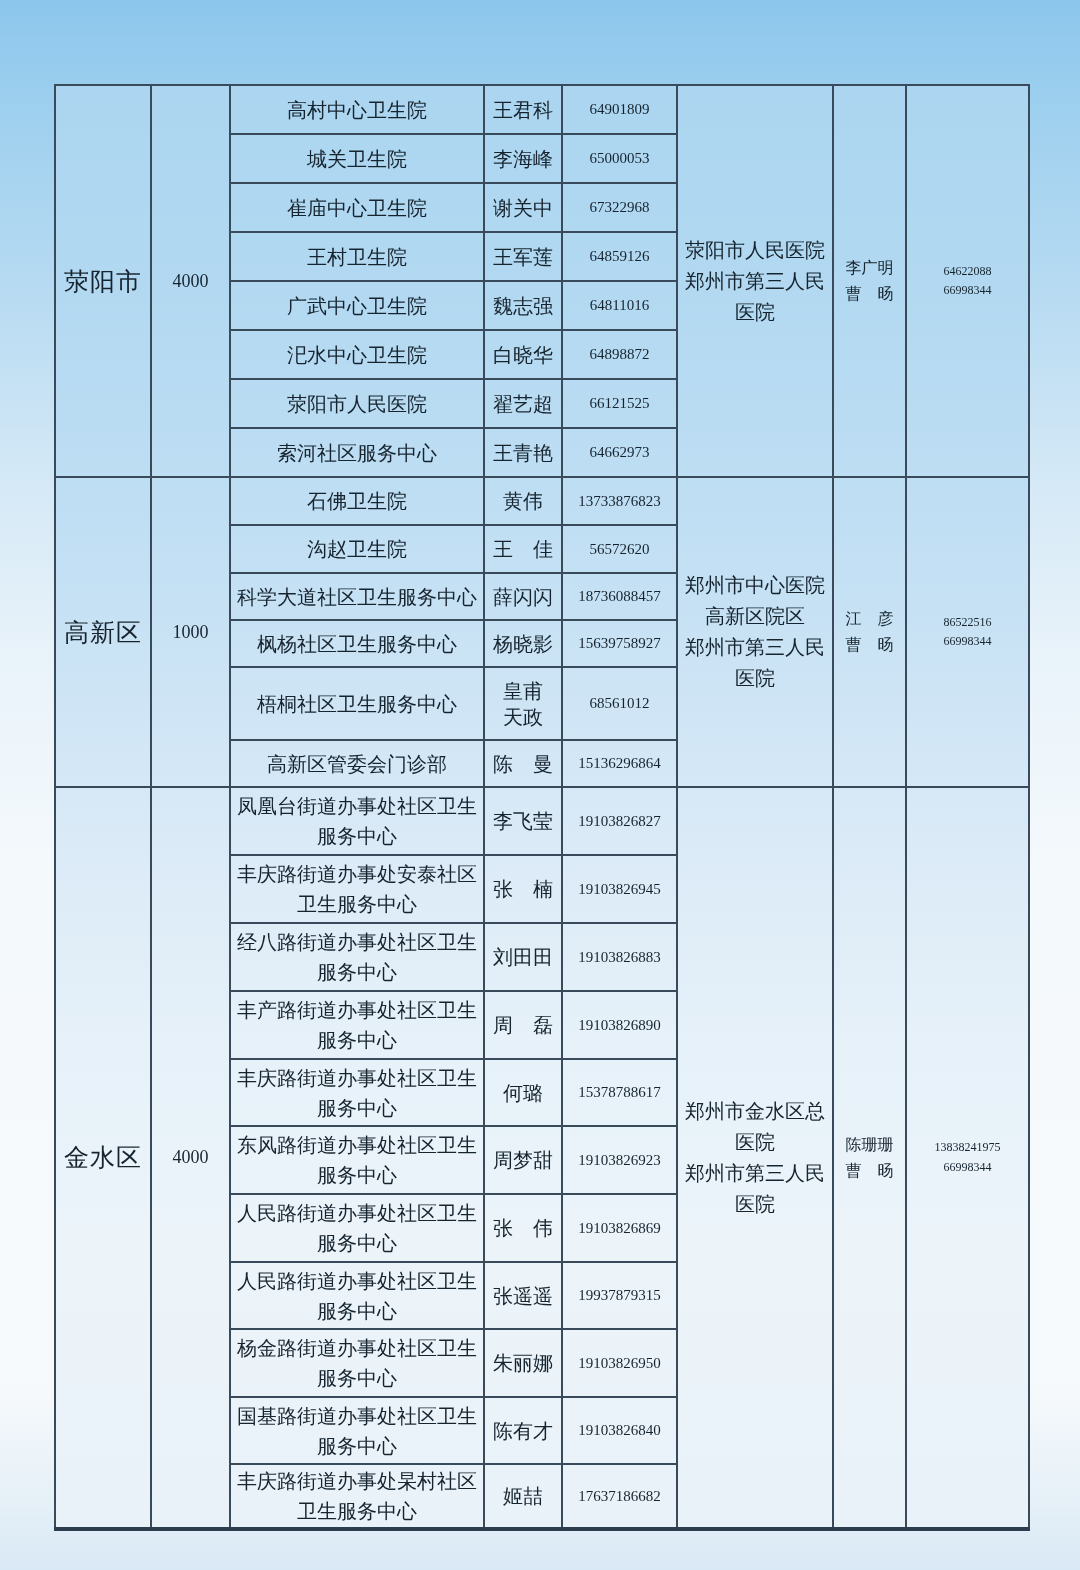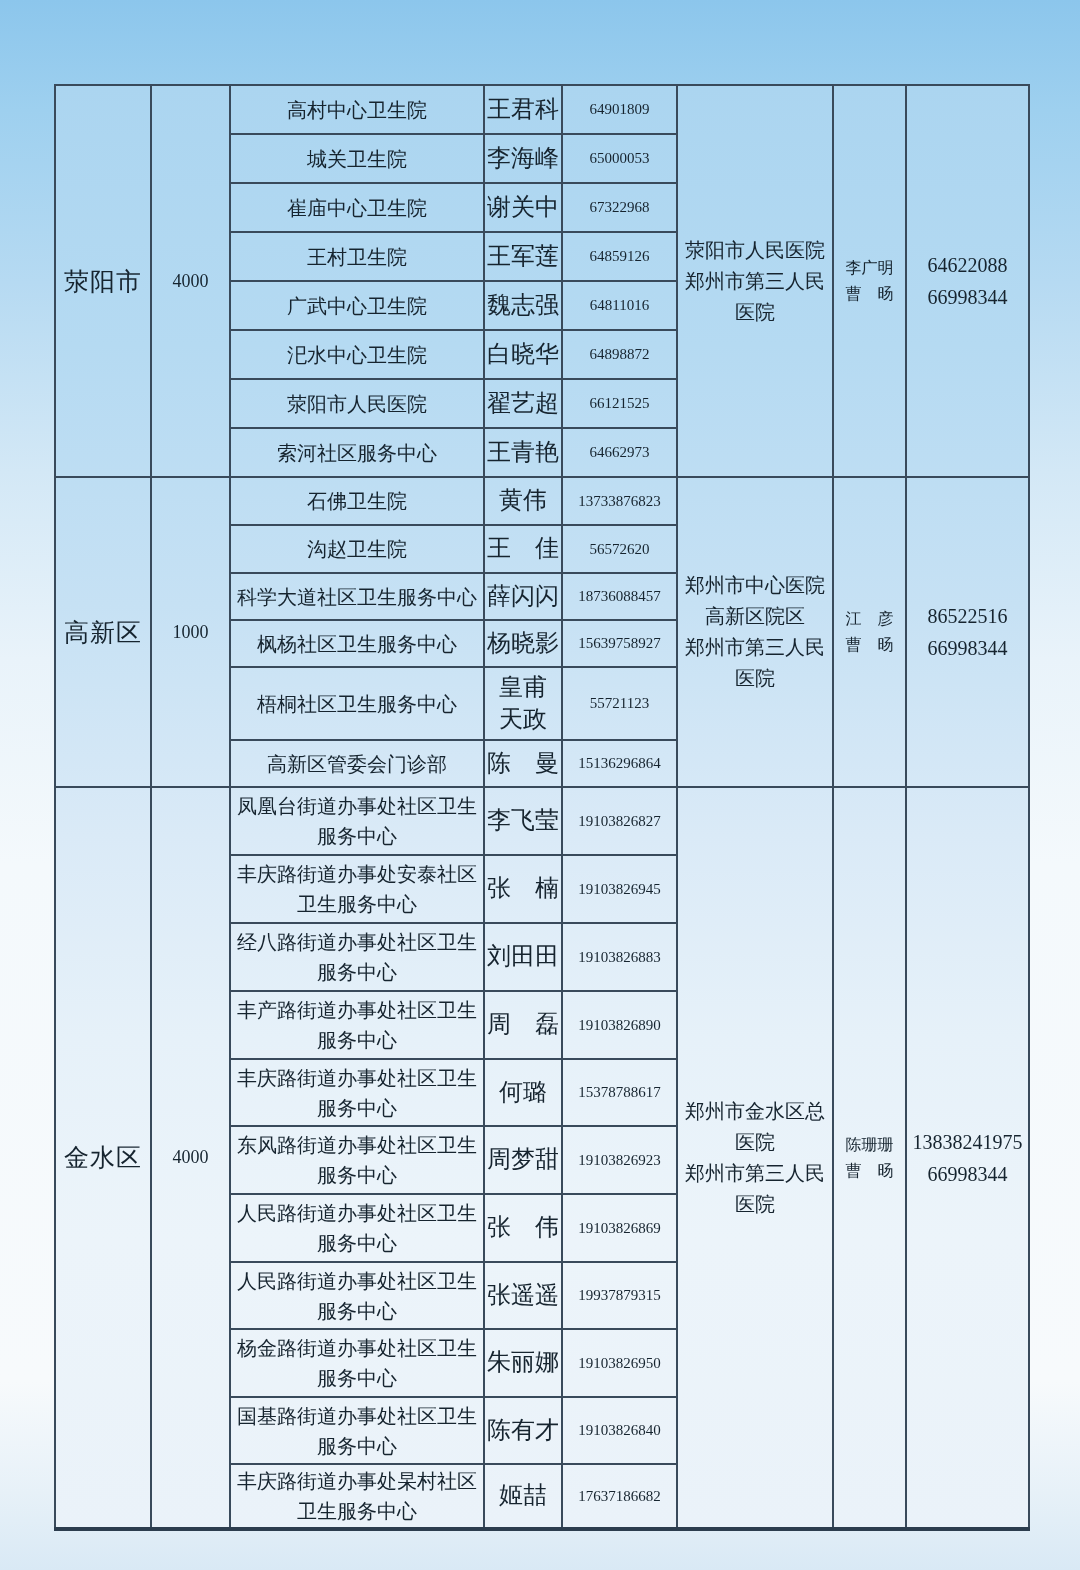--- a/index.html
+++ b/index.html
@@ -12,25 +12,25 @@
   table.grid{
     position:absolute;left:54px;top:84px;width:974px;
     border-collapse:collapse;table-layout:fixed;
     background:linear-gradient(180deg,#abd5f0 0%,#b5daf2 18%,#c6e1f4 36%,#daeaf7 52%,#e6f1f9 66%,#ecf4fa 80%,#eaf2f9 100%);
     border:2px solid #394a5b;border-bottom:4px solid #2c3d4e;
   }
   td{border:2px solid #394a5b;text-align:center;vertical-align:middle;padding:0;overflow:hidden}
   .cd{font-size:25px;letter-spacing:1px}
   .cq{font-size:18px}
   .cf{font-size:20px;line-height:1.5;padding:0 0}
-  .cn{font-size:24px;line-height:1.3;white-space:pre-line}
+  .cn{font-size:20px;line-height:1.3;white-space:pre-line}
   .cp{font-size:15px}
   .ch{font-size:20px;line-height:1.55;padding:0 4px}
   .cc{font-size:16px;line-height:1.6}
-  .cp2{font-size:20px;line-height:1.6}
+  .cp2{font-size:12px;line-height:1.6}
   .h49{height:49px}.h48{height:48px}.h47{height:47px}.h73{height:73px}
   .h68{height:68px}.h67{height:67px}.h65{height:65px}
 </style>
 </head>
 <body>
 
 <table class="grid">
   <colgroup>
     <col style="width:96px">
       <col style="width:79px">
@@ -129,21 +129,21 @@
     </tr>
     <tr class="h47">
       <td class="cf">枫杨社区卫生服务中心</td>
       <td class="cn">杨晓影</td>
       <td class="cp">15639758927</td>
     </tr>
     <tr class="h73">
       <td class="cf">梧桐社区卫生服务中心</td>
       <td class="cn">皇甫
 天政</td>
-      <td class="cp">55721123</td>
+      <td class="cp">68561012</td>
     </tr>
     <tr class="h47">
       <td class="cf">高新区管委会门诊部</td>
       <td class="cn">陈　曼</td>
       <td class="cp">15136296864</td>
     </tr>
 
     <tr class="h68">
       <td class="cd" rowspan="11">金水区</td>
       <td class="cq" rowspan="11">4000</td>

